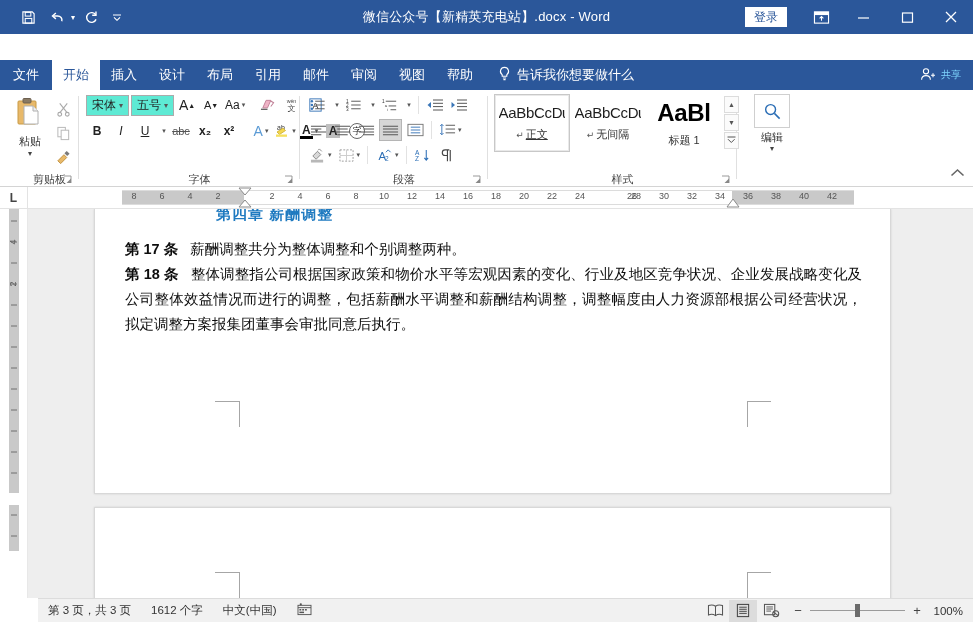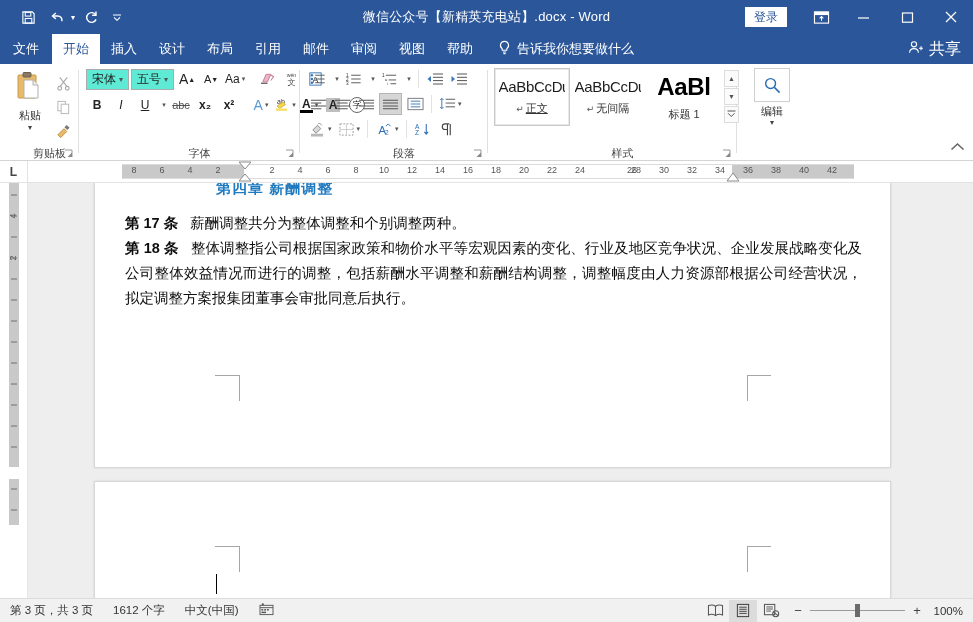--- a/index.html
+++ b/index.html
@@ -33,46 +33,46 @@
   .signin {
     background:#fff; color:#2b579a; font-size:12px;
     padding:3px 9px; margin-right:14px; line-height:1.2;
   }
   .win-btn { width:44px; height:34px; display:flex; align-items:center; justify-content:center; color:#fff; }
   .ribbon-display { width:40px; height:34px; display:flex; align-items:center; justify-content:center; }
 
   
   .tabbar {
     height:30px; background:#2b579a; display:flex; align-items:stretch;
-    flex:0 0 30px; position:relative;
+    flex:0 0 30px; position:relative;margin-top:26px;
   }
   .tab {
     padding:0 11px; display:flex; align-items:center; justify-content:center;
     color:#fff; font-size:13px; height:30px;
   }
   .tab.file { padding:0 13px; }
   .tab.active { background:#fff; color:#2b579a; }
   .tellme {
     display:flex; align-items:center; gap:6px; color:#fff; font-size:13px;
     margin-left:14px; height:30px;
   }
   .share {
     margin-left:auto; margin-right:12px; display:flex; align-items:center; gap:4px;
-    color:#ffffff; font-size:16px;
+    color:#7dd3fc; font-size:10px;
   }
 
   
   .ribbon {
     background:#fff; flex:0 0 97px; height:97px;
     border-bottom:1px solid #d4d4d4; display:flex; position:relative;
   }
   .group { position:relative; display:flex; flex-direction:column; height:97px; }
   .group-body { flex:1; display:flex; align-items:flex-start; padding-top:5px; }
   .group-label {
-    height:15px; font-size:11px; color:#444; text-align:right;
+    height:15px; font-size:11px; color:#444; text-align:left;
     display:flex; align-items:center; justify-content:center; position:relative;margin-left:21px;
   }
   .group-sep { width:1px; background:#e0e0e0; margin:6px 0 8px 0; height:83px; }
   .dlg-launcher {
     position:absolute; right:4px; bottom:1px; width:11px; height:11px;
     color:#888;
   }
 
   
   .g-clip { width:78px; }
@@ -174,21 +174,21 @@
     position:absolute; left:30px; right:28px; top:28px;
     font-size:14.5px; color:#0d0d0d; line-height:25px; text-align:justify;
   }
   .doc-body p { margin:0; }
   .doc-body .art { font-weight:bold; }
   .caret-ins { position:absolute; left:121px; top:92px; width:1px; height:20px; background:#000; }
 
   
   .statusbar {
     flex:0 0 24px; height:24px; background:#f1f1f1; border-top:1px solid #dcdcdc;
-    display:flex; align-items:center; font-size:11.5px; color:#333;
+    display:flex; align-items:center; font-size:11.5px; color:#333;margin-left:38px;
   }
   .st-item { padding:0 10px; white-space:nowrap; }
   .st-right { margin-left:auto; display:flex; align-items:center; }
   .view-btn { width:28px; height:22px; display:flex; align-items:center; justify-content:center; }
   .view-btn.sel { background:#dcdcdc; }
   .zoom-wrap { display:flex; align-items:center; gap:7px; padding:0 10px 0 8px; }
   .zoom-minus, .zoom-plus { font-size:13px; color:#444; width:10px; text-align:center; }
   .zoom-track { width:95px; height:1px; background:#9a9a9a; position:relative; }
   .zoom-thumb { position:absolute; left:45px; top:-6px; width:5px; height:13px; background:#6b6b6b; }
   .zoom-pct { min-width:34px; text-align:right; }

